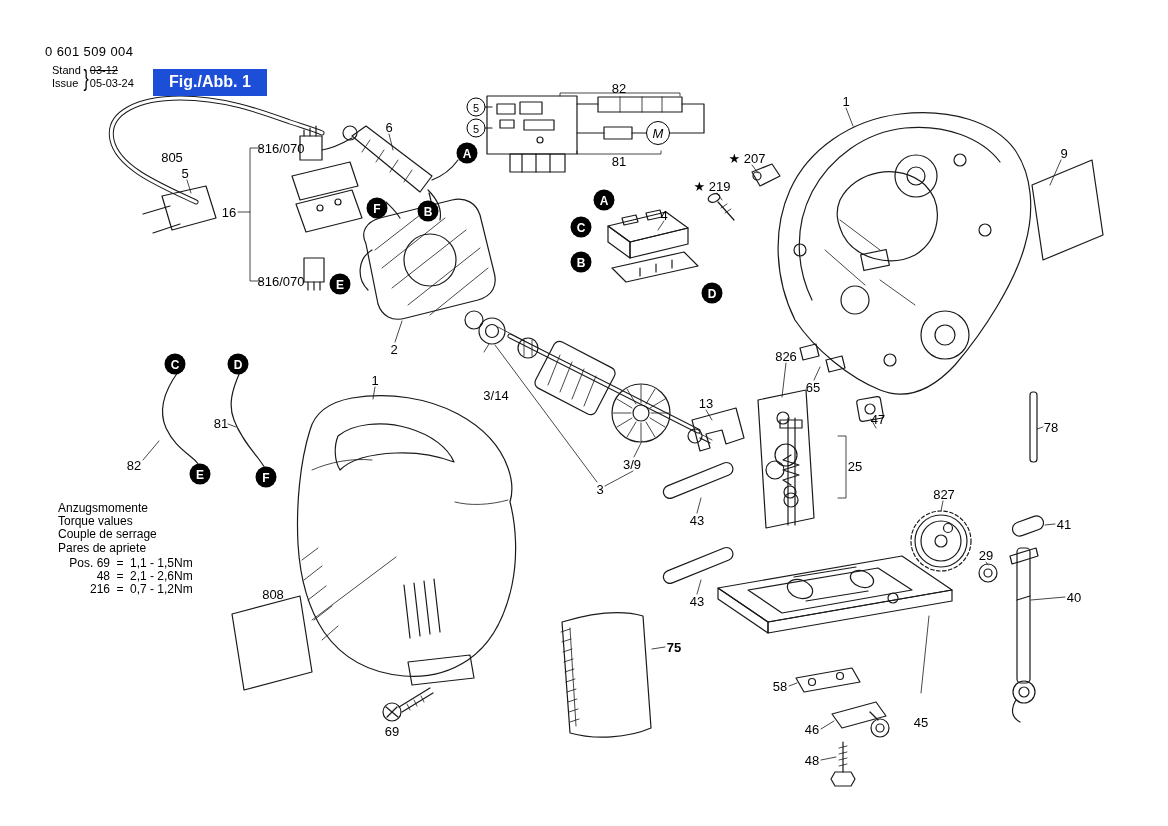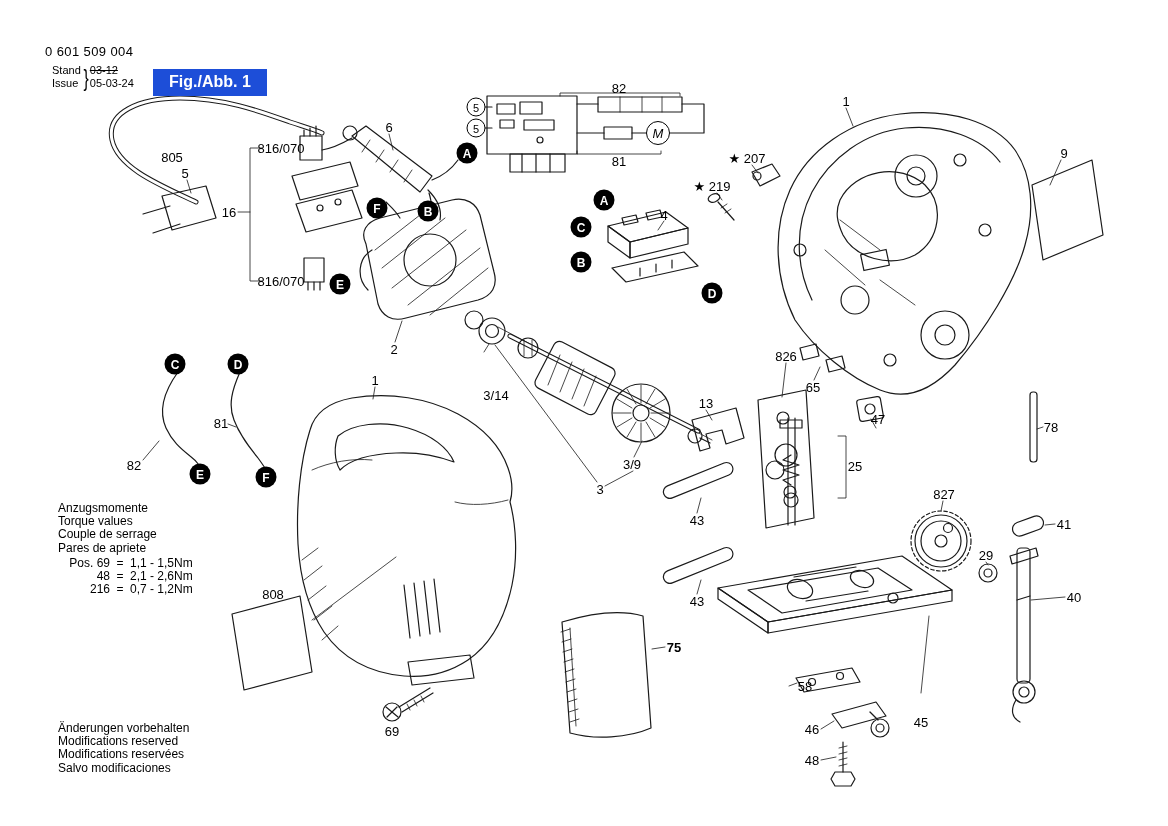--- a/index.html
+++ b/index.html
@@ -408,21 +408,21 @@
       <div class="callout" style="left: 986px; top: 555px;">29</div>
       <div class="callout" style="left: 1074px; top: 597px;">40</div>
       <div class="callout" style="left: 697px; top: 520px;">43</div>
       <div class="callout" style="left: 697px; top: 601px;">43</div>
       <div class="callout" style="left: 375px; top: 380px;">1</div>
       <div class="callout" style="left: 221px; top: 423px;">81</div>
       <div class="callout" style="left: 134px; top: 465px;">82</div>
       <div class="callout" style="left: 273px; top: 594px; text-align: center;">808</div>
       <div class="callout" style="left: 392px; top: 731px;">69</div>
       <div class="callout" style="left: 674px; top: 647px; font-weight: bold;">75</div>
-      <div class="callout" style="left: 780px; top: 686px; margin-left: 25px;">58</div>
+      <div class="callout" style="left: 780px; top: 686px;">58</div>
       <div class="callout" style="left: 921px; top: 700px; margin-top: 22px;">45</div>
       <div class="callout" style="left: 812px; top: 729px;">46</div>
       <div class="callout" style="left: 812px; top: 760px;">48</div>
     </div>
   <div class="layer" id="letter-layer">
       <div class="letter-circle" style="left: 467px; top: 153px;">A</div>
       <div class="letter-circle" style="left: 428px; top: 211px;">B</div>
       <div class="letter-circle" style="left: 377px; top: 208px;">F</div>
       <div class="letter-circle" style="left: 340px; top: 284px;">E</div>
       <div class="letter-circle" style="left: 604px; top: 200px;">A</div>
@@ -471,20 +471,14 @@
         <span>2,1 - 2,6Nm</span>
       </div>
       <div class="t-row">
         <span class="t-pos">216</span>
         <span class="t-eq">=</span>
         <span>0,7 - 1,2Nm</span>
       </div>
     </div>
   </div>
 
-  <div class="footer-block">
-    <div>Änderungen vorbehalten</div>
-    <div>Modifications reserved</div>
-    <div>Modifications reservées</div>
-    <div>Salvo modificaciones</div>
-  </div>
 
 </div>
 
 </body></html>

